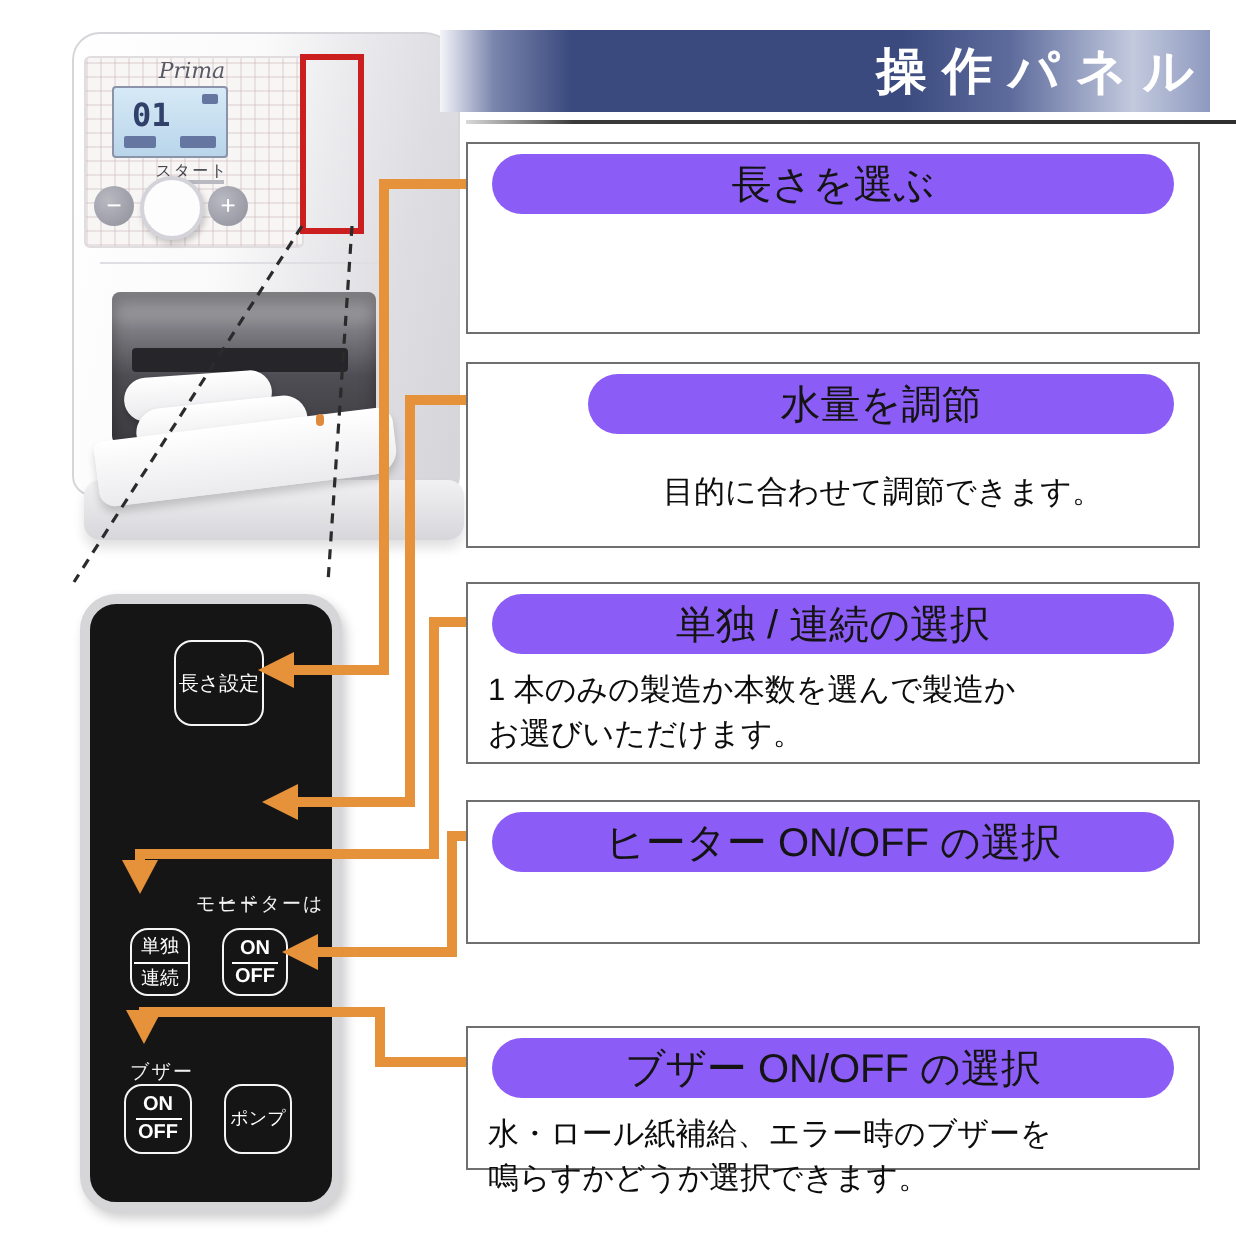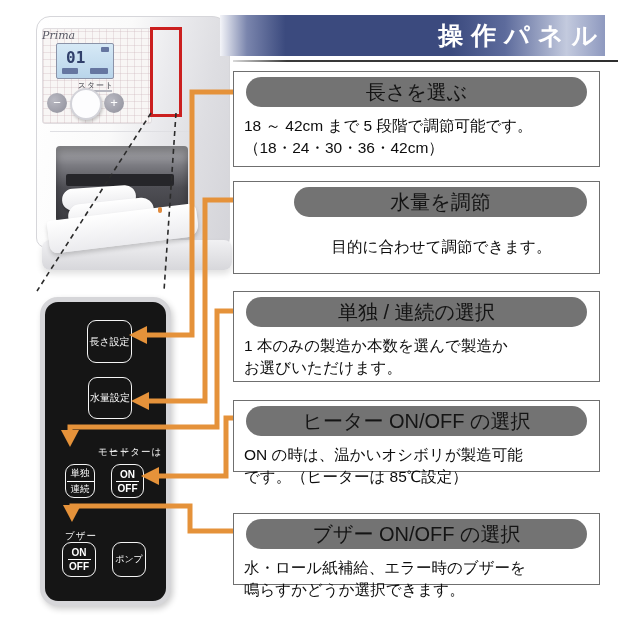--- a/index.html
+++ b/index.html
@@ -9,38 +9,38 @@
   #hdr{position:absolute;left:220px;top:15px;width:385px;height:41px;
        background:linear-gradient(90deg,#f4f5f9 0%,#7a85ad 7%,#3b4a7e 17%,#3b4a7e 60%,#5d6b9c 74%,#c3cade 90%,#8e99bf 100%);
        display:flex;align-items:center;justify-content:flex-end;}
   #hdr .t{color:#fff;font-size:25px;font-weight:bold;letter-spacing:8px;text-indent:8px;}
   #hdr-line{position:absolute;left:233px;top:60px;width:385px;height:2px;
        background:linear-gradient(90deg,#d9d9d9,#3a3a3a 14%,#2f2f2f);}
   
   .callout{position:absolute;left:233px;width:367px;background:#fff;border:1.5px solid #6f6f6f;box-sizing:border-box;}
   #co1{top:71px;height:96px;} #co2{top:181px;height:93px;padding-left:48px;} #co3{top:291px;height:91px;}
   #co4{top:400px;height:72px;} #co5{top:513px;height:72px;}
-  .pill{margin:5px 12px 4px;height:30px;border-radius:16px;background:#737373;
+  .pill{margin:5px 12px 4px;height:30px;border-radius:16px;background:#8b5cf6;
         display:flex;align-items:center;justify-content:center;font-size:20px;color:#141414;}
   .cbody{padding:4px 8px 0 10px;font-size:15.5px;line-height:1.42;color:#0d0d0d;white-space:pre-line;}
   #co2 .cbody{text-align:center;padding-top:15px;}
   
   .mdeco{position:absolute;}
   #m-body{left:36px;top:16px;width:192px;height:230px;border-radius:14px 18px 10px 10px;
           background:linear-gradient(102deg,#ffffff 0%,#fafafa 40%,#ebebee 58%,#dedee2 78%,#d4d4d9 100%);
           border:1px solid #d6d6da;}
   #m-seam{left:50px;top:131px;width:150px;height:1px;background:#dfdfe3;}
   #m-base{left:42px;top:240px;width:190px;height:30px;border-radius:8px;
           background:linear-gradient(#f1f1f3,#d7d7db);box-shadow:0 4px 6px rgba(0,0,0,.12);}
   #m-plate{left:42px;top:28px;width:108px;height:94px;border:1px solid #e0dde0;border-radius:3px;
           background:
             repeating-linear-gradient(0deg,rgba(200,175,182,.30) 0 1px,transparent 1px 7px),
             repeating-linear-gradient(90deg,rgba(200,175,182,.30) 0 1px,transparent 1px 7px),
             #f8f6f5;}
-  #m-brand{left:42px;top:29px;width:108px;text-align:left;font-family:"DejaVu Serif",serif;
+  #m-brand{left:42px;top:29px;width:108px;text-align:center;font-family:"DejaVu Serif",serif;
           font-style:italic;font-size:11px;color:#5a5a66;}
   #m-lcd{left:56px;top:43px;width:56px;height:34px;border:1px solid #8a93a8;border-radius:2px;
           background:linear-gradient(#d6e9f6,#b9d5ea);}
   #m-lcd .lcd-num{position:absolute;left:9px;top:4px;font-family:"DejaVu Sans Mono",monospace;
           font-weight:bold;font-size:16px;color:#31406b;}
   .lcd-chip{position:absolute;background:#6576a0;border-radius:1px;}
   #chip1{right:4px;top:3px;width:8px;height:5px;}
   #chip2{left:5px;bottom:4px;width:16px;height:6px;}
   #chip3{right:5px;bottom:4px;width:18px;height:6px;}
   #m-start{left:42px;top:80px;width:108px;text-align:center;font-size:8px;color:#44444c;letter-spacing:1px;}
@@ -107,21 +107,20 @@
   <div class="mdeco" id="m-recess"></div>
   <div class="mdeco" id="m-slot"></div>
   <div class="roll" id="roll1"></div>
   <div class="roll" id="roll2"></div>
   <div class="mdeco" id="m-flap"></div>
   <div class="mdeco" id="m-dot"></div>
   <div class="mdeco" id="m-redbox"></div>
 
   <div id="panel">
     <div class="pbtn" id="btn-length">長さ設定</div>
-    <div class="pbtn" id="btn-water">水量設定</div>
     <span class="plabel" id="lab-mode">モード</span>
     <span class="plabel" id="lab-heater">ヒーターは</span>
     <div class="pbtn" id="btn-mode">
       <span class="ft">単独</span>
       <span>連続</span>
     </div>
     <div class="pbtn" id="btn-heater">
       <span class="ft">ON</span>
       <span>OFF</span>
     </div>
@@ -133,36 +132,32 @@
     <div class="pbtn" id="btn-pump">ポンプ</div>
   </div>
 
   <div id="hdr">
     <span class="t">操作パネル</span>
   </div>
   <div id="hdr-line"></div>
 
   <div class="callout" id="co1">
     <div class="pill">長さを選ぶ</div>
-    <div class="cbody">18 ～ 42cm まで 5 段階で調節可能です。
-（18・24・30・36・42cm）</div>
   </div>
   <div class="callout" id="co2">
     <div class="pill">水量を調節</div>
     <div class="cbody">目的に合わせて調節できます。</div>
   </div>
   <div class="callout" id="co3">
     <div class="pill">単独 / 連続の選択</div>
     <div class="cbody">1 本のみの製造か本数を選んで製造か
 お選びいただけます。</div>
   </div>
   <div class="callout" id="co4">
     <div class="pill">ヒーター ON/OFF の選択</div>
-    <div class="cbody">ON の時は、温かいオシボリが製造可能
-です。（ヒーターは 85℃設定）</div>
   </div>
   <div class="callout" id="co5">
     <div class="pill">ブザー ON/OFF の選択</div>
     <div class="cbody">水・ロール紙補給、エラー時のブザーを
 鳴らすかどうか選択できます。</div>
   </div>
 
   <svg id="overlay" width="618" height="618">
     <path d="M151 113 L37 291" stroke="#2b2b2b" stroke-width="1.6" stroke-dasharray="5 4" fill="none"></path>
     <path d="M176 113 L164 291" stroke="#2b2b2b" stroke-width="1.6" stroke-dasharray="5 4" fill="none"></path>

